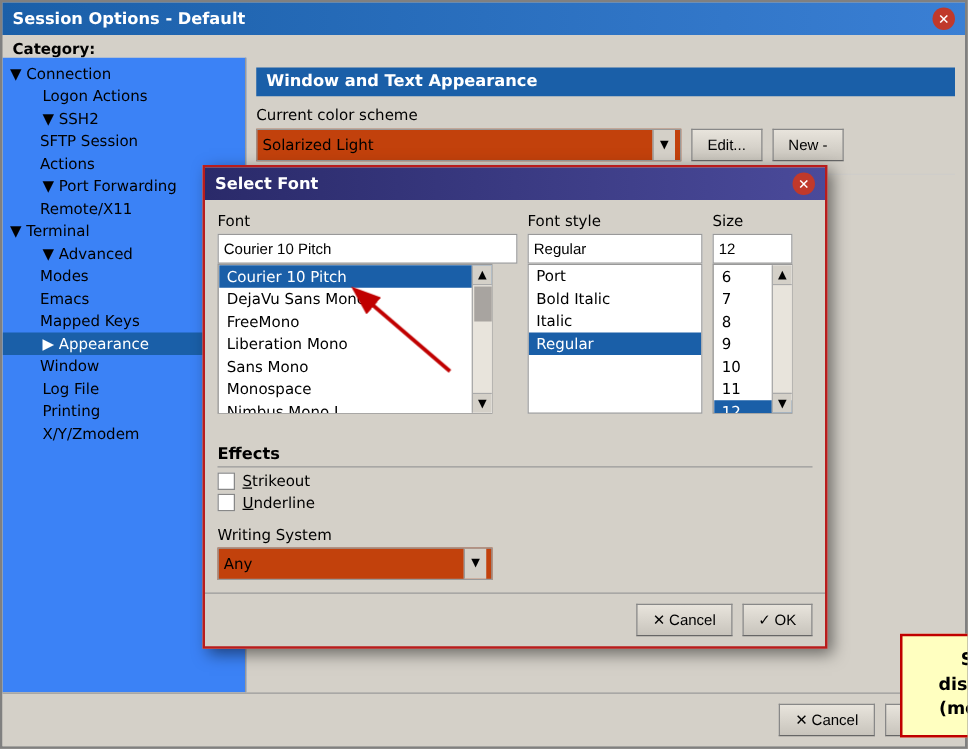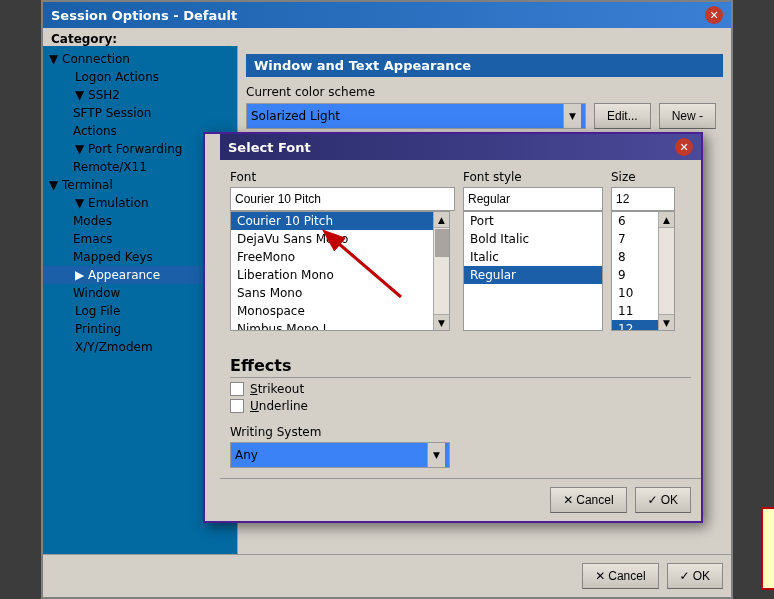--- a/index.html
+++ b/index.html
@@ -10,21 +10,21 @@
       display: flex;
       align-items: center;
       justify-content: center;
       width: 774px;
       height: 599px;
       overflow: hidden;
     }
 
     
     .main-window {
-      width: 692px;
+      width: 774px;
       height: 599px;
       background: #d4d0c8;
       border: 2px solid #808080;
       position: relative;
       display: flex;
       flex-direction: column;
     }
 
     .title-bar {
       background: linear-gradient(to right, #1a5fa8, #3a7fd4);
@@ -55,21 +55,21 @@
 
     .main-content {
       display: flex;
       flex: 1;
       overflow: hidden;
     }
 
     
     .category-panel {
       width: 195px;
-      background: #0369a1;
+      background: #3b82f6;
       border-right: 1px solid #999;
       overflow-y: auto;
       flex-shrink: 0;
       padding: 4px 0;
     }
     .tree-item {
       font-size: 12px;
       padding: 2px 0;
       cursor: pointer;
       user-select: none;
@@ -102,21 +102,21 @@
       margin-bottom: 8px;
     }
     .form-label {
       font-size: 12px;
       color: #000;
     }
 
     .combo-box {
       height: 26px;
       border: 1px solid #999;
-      background: #3b82f6;
+      background: #c2410c;
       display: flex;
       align-items: center;
       padding: 0 4px;
       cursor: pointer;
       min-width: 200px;
     }
     .combo-box-text { flex: 1; font-size: 12px; }
     .combo-arrow {
       width: 18px;
       height: 100%;
@@ -163,27 +163,26 @@
       justify-content: flex-end;
       gap: 8px;
       border-top: 1px solid #999;
       background: #d4d0c8;
     }
 
     
     .font-dialog {
       width: 500px;
       background: #d4d0c8;
-      border: 2px solid #4c1d95;
+      border: 2px solid #b91c1c;
       box-shadow: 4px 4px 12px rgba(0,0,0,0.5);
       position: absolute;
       top: 130px;
       left: 160px;
       z-index: 20;
-      padding-left: 15px;
     }
 
     .font-dialog-title {
       background: linear-gradient(to right, #2a2a6a, #4a4a9a);
       color: white;
       padding: 4px 8px;
       display: flex;
       align-items: center;
       justify-content: space-between;
       height: 26px;
@@ -251,21 +250,21 @@
 
     .font-col-font { flex: 1; min-width: 220px; }
     .font-col-style { flex: 0 0 140px; }
     .font-col-size { flex: 0 0 80px; }
 
     
     .effects-section {
       margin-top: 6px;
     }
     .effects-label {
-      font-size: 16px;
+      font-size: 13px;
       font-weight: bold;
       margin-bottom: 4px;
       border-bottom: 1px solid #999;
       padding-bottom: 2px;
     }
     .checkbox-row {
       display: flex;
       align-items: center;
       gap: 6px;
       margin-bottom: 3px;
@@ -348,21 +347,21 @@
 
     <div class="category-panel">
       <div class="tree-item tree-root">▼ Connection</div>
       <div class="tree-item tree-l1">Logon Actions</div>
       <div class="tree-item tree-l1">▼ SSH2</div>
       <div class="tree-item tree-l2">SFTP Session</div>
       <div class="tree-item tree-l2">Actions</div>
       <div class="tree-item tree-l1">▼ Port Forwarding</div>
       <div class="tree-item tree-l2">Remote/X11</div>
       <div class="tree-item tree-root">▼ Terminal</div>
-      <div class="tree-item tree-l1">▼ Emulation</div>
+      <div class="tree-item tree-l1">▼ Advanced</div>
       <div class="tree-item tree-l2">Modes</div>
       <div class="tree-item tree-l2">Emacs</div>
       <div class="tree-item tree-l2">Mapped Keys</div>
       <div class="tree-item tree-l1 selected">▶ Appearance</div>
       <div class="tree-item tree-l2">Window</div>
       <div class="tree-item tree-l1">Log File</div>
       <div class="tree-item tree-l1">Printing</div>
       <div class="tree-item tree-l1">X/Y/Zmodem</div>
     </div>
 

